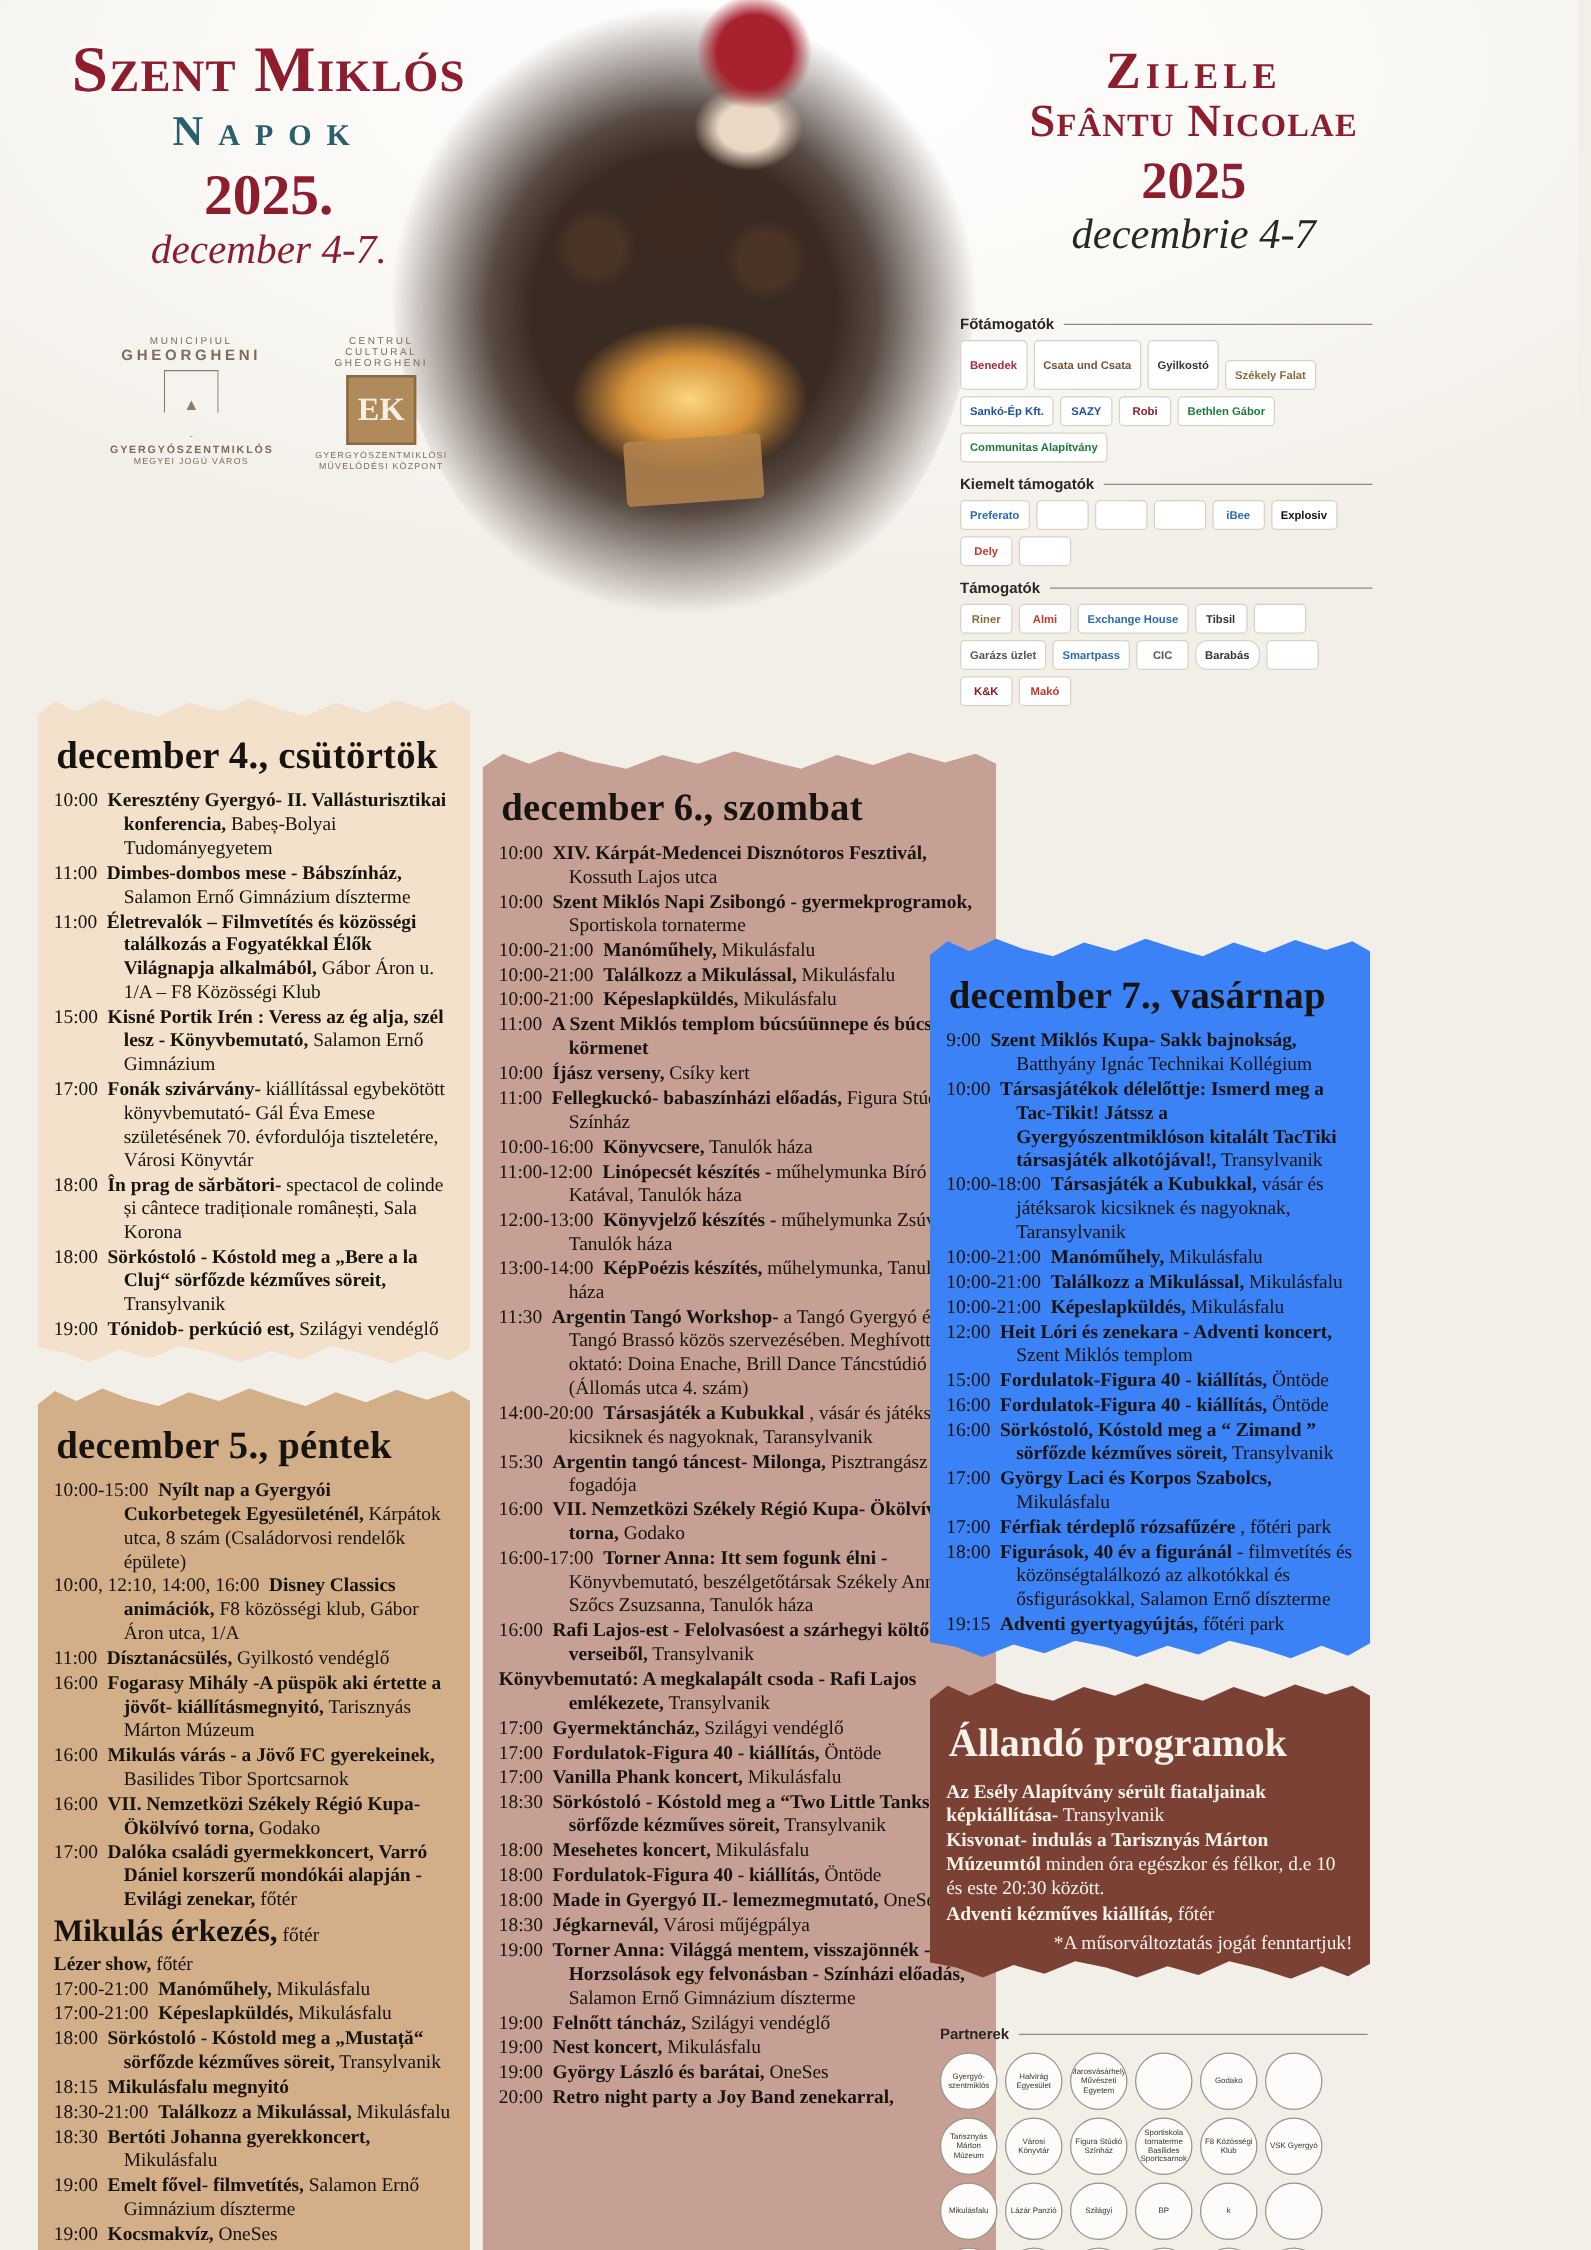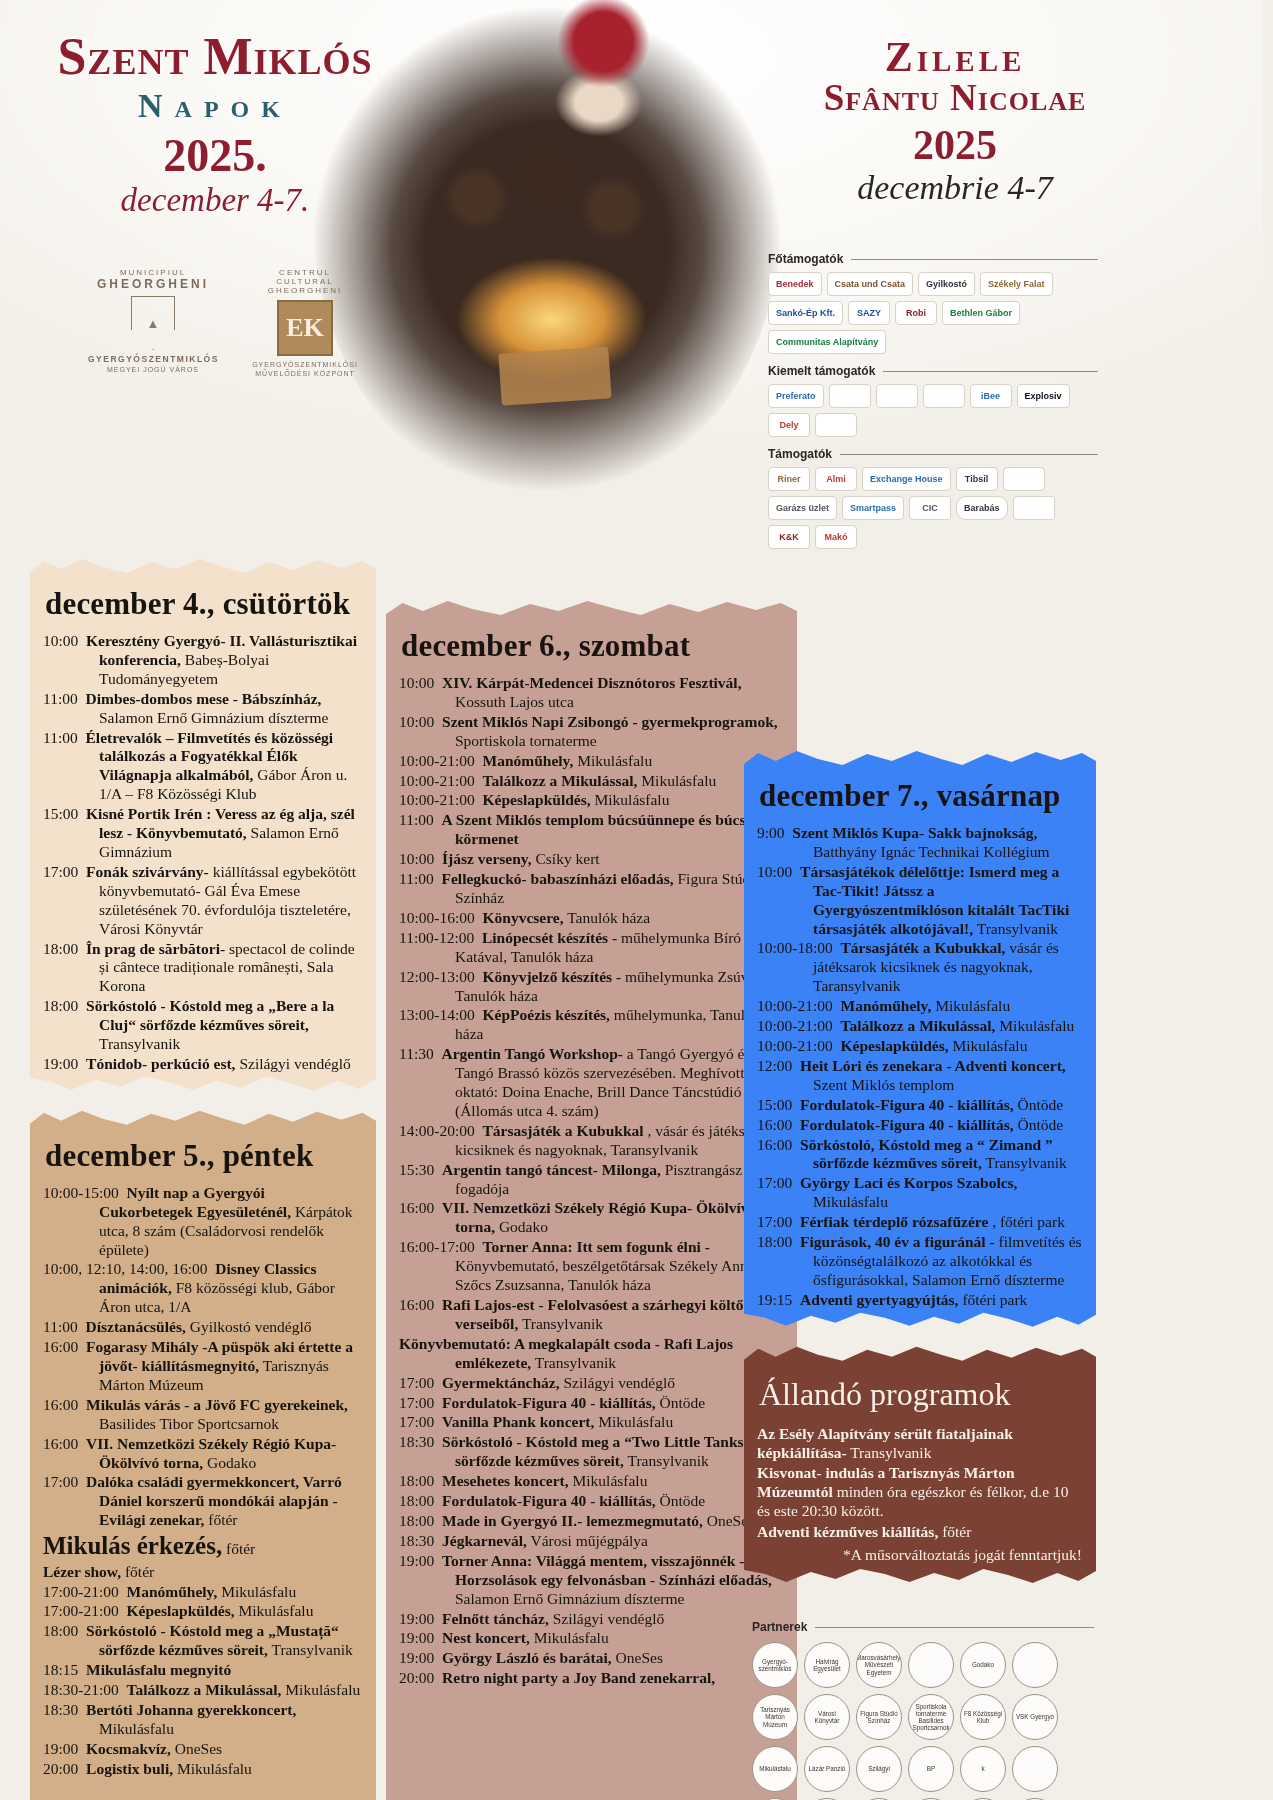--- a/index.html
+++ b/index.html
@@ -73,21 +73,21 @@
   .bg-d6{background:#c6a094;flex:1;}
   .bg-d7{background:#3b82f6;}
   .bg-perm{background:#7b4134;color:#f6 efe;}
   .bg-perm{color:#f7f1e8;}
   .dayh{font-size:31px;font-weight:700;letter-spacing:.2px;margin:2px 0 10px 2px;}
   .ev{font-size:15.5px;line-height:1.22;padding-left:56px;text-indent:-56px;margin-bottom:1px;}
   .ev b{font-weight:700;}
   .ev .tm{font-weight:400;}
   .ev.big b{font-size:25px;}
   .perm .ev{padding-left:0;text-indent:0;margin-bottom:2px;}
-  .permh{font-size:32px;font-weight:400;color:#f7f1e8;margin:4px 0 12px 2px;}
+  .permh{font-size:32px;font-weight:700;color:#f7f1e8;margin:4px 0 12px 2px;}
   .perm-note{font-size:15.5px;font-style:normal;text-align:right;margin-top:4px;}
   
   .partners{flex:1;padding:10px 2px 0 8px;box-sizing:border-box;font-family:"Liberation Sans",sans-serif;}
   .plogo{display:inline-flex;align-items:center;justify-content:center;text-align:center;
     width:46px;height:46px;border-radius:50%;border:1px solid #9a948a;background:#fdfcfa;
     font-size:6.3px;line-height:1.15;color:#3a362f;padding:2px;box-sizing:border-box;overflow:hidden;}
   .plrow{display:flex;flex-wrap:wrap;gap:6px;margin-top:8px;}
 </style>
 </head>
 <body>
@@ -130,21 +130,21 @@
 
   <div class="sponsors">
     <div class="sp-label">
       <span>Főtámogatók</span>
         <i></i>
     </div>
     <div class="chiprow">
         <span class="chip" style="color: rgb(165, 42, 58);">Benedek</span>
         <span class="chip" style="color: rgb(122, 82, 48);">Csata und Csata</span>
         <span class="chip" style="color: rgb(51, 51, 51);">Gyilkostó</span>
-        <span class="chip" style="color: rgb(138, 107, 63);">Székely Falat</span>
+        <span class="chip" style="color: rgb(138, 107, 63); margin-top: 16px;">Székely Falat</span>
         <span class="chip" style="color: rgb(31, 79, 160);">Sankó-Ép Kft.</span>
         <span class="chip" style="color: rgb(31, 79, 160);">SAZY</span>
         <span class="chip" style="color: rgb(138, 31, 43);">Robi</span>
         <span class="chip" style="color: rgb(29, 122, 62);">Bethlen Gábor</span>
         <span class="chip" style="color: rgb(29, 122, 62);">Communitas Alapítvány</span>
       </div>
     <div class="sp-label">
       <span>Kiemelt támogatók</span>
         <i></i>
     </div>
@@ -204,20 +204,21 @@
         <div class="ev"><span class="tm">16:00 </span><b>VII. Nemzetközi Székely Régió Kupa- Ökölvívó torna,</b><span> Godako</span></div>
         <div class="ev"><span class="tm">17:00 </span><b>Dalóka családi gyermekkoncert, Varró Dániel korszerű mondókái alapján - Evilági zenekar,</b><span> főtér</span></div>
         <div class="ev big"><b>Mikulás érkezés,</b><span> főtér</span></div>
         <div class="ev"><b>Lézer show,</b><span> főtér</span></div>
         <div class="ev"><span class="tm">17:00-21:00 </span><b>Manóműhely,</b><span> Mikulásfalu</span></div>
         <div class="ev"><span class="tm">17:00-21:00 </span><b>Képeslapküldés,</b><span> Mikulásfalu</span></div>
         <div class="ev"><span class="tm">18:00 </span><b>Sörkóstoló - Kóstold meg a „Mustață“ sörfőzde kézműves söreit,</b><span> Transylvanik</span></div>
         <div class="ev"><span class="tm">18:15 </span><b>Mikulásfalu megnyitó</b></div>
         <div class="ev"><span class="tm">18:30-21:00 </span><b>Találkozz a Mikulással,</b><span> Mikulásfalu</span></div>
         <div class="ev"><span class="tm">18:30 </span><b>Bertóti Johanna gyerekkoncert,</b><span> Mikulásfalu</span></div>
+        <div class="ev"><span class="tm">19:00 </span><b>Emelt fővel- filmvetítés,</b><span> Salamon Ernő Gimnázium díszterme</span></div>
         <div class="ev"><span class="tm">19:00 </span><b>Kocsmakvíz,</b><span> OneSes</span></div>
         <div class="ev"><span class="tm">20:00 </span><b>Logistix buli,</b><span> Mikulásfalu</span></div>
       </div>
   </div>
 </div>
 
 <div class="colwrap" id="col2">
   <div class="block tt bg-d6">
     <div class="dayh">december 6., szombat</div>
     <div>

